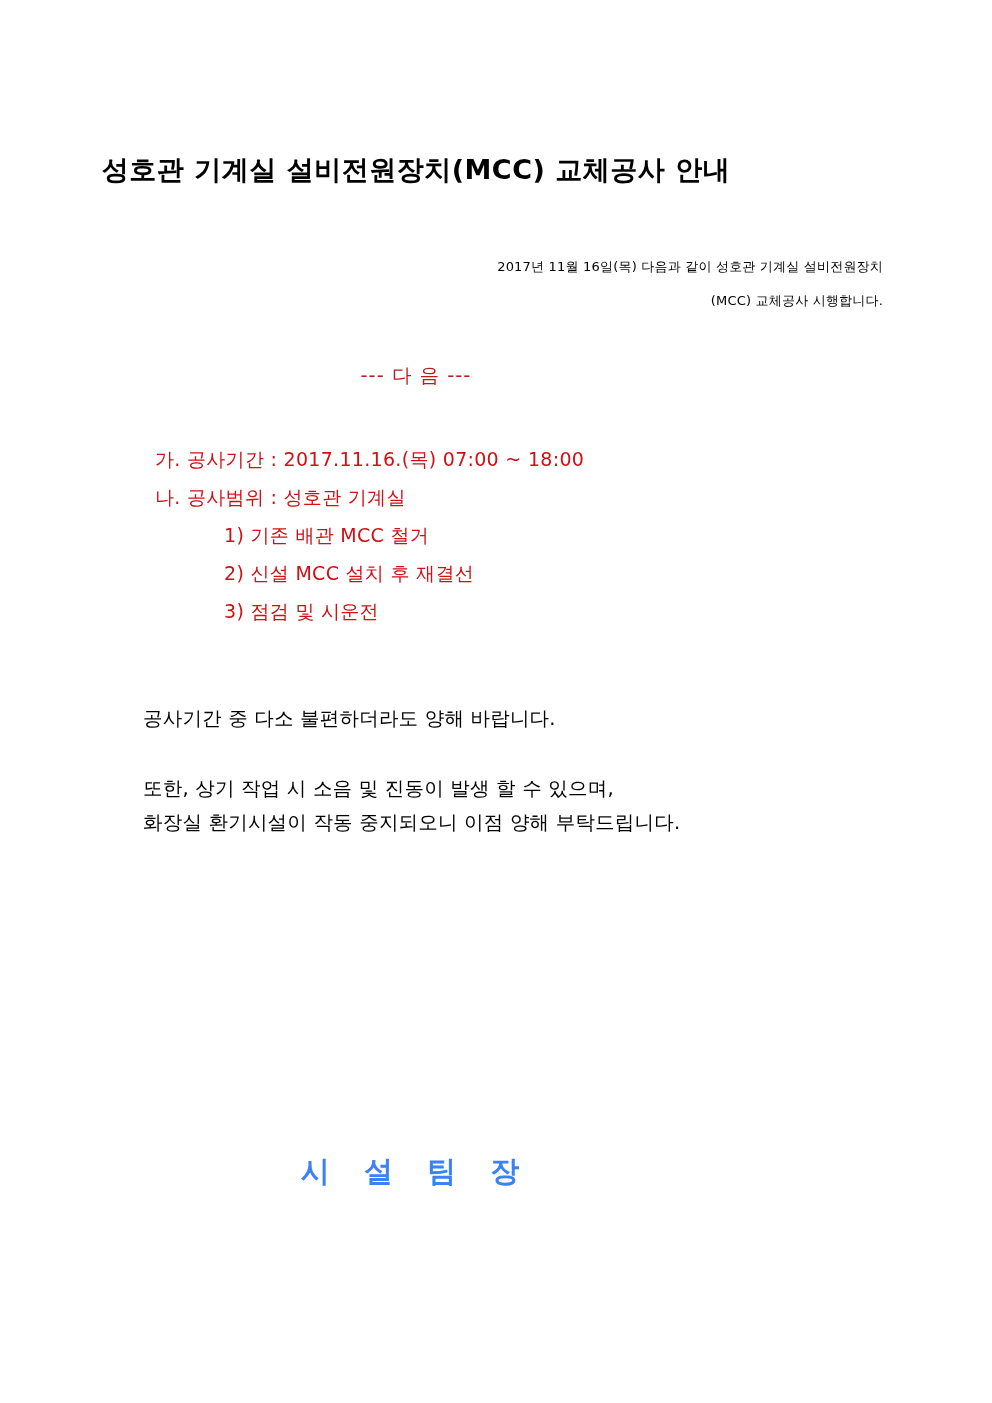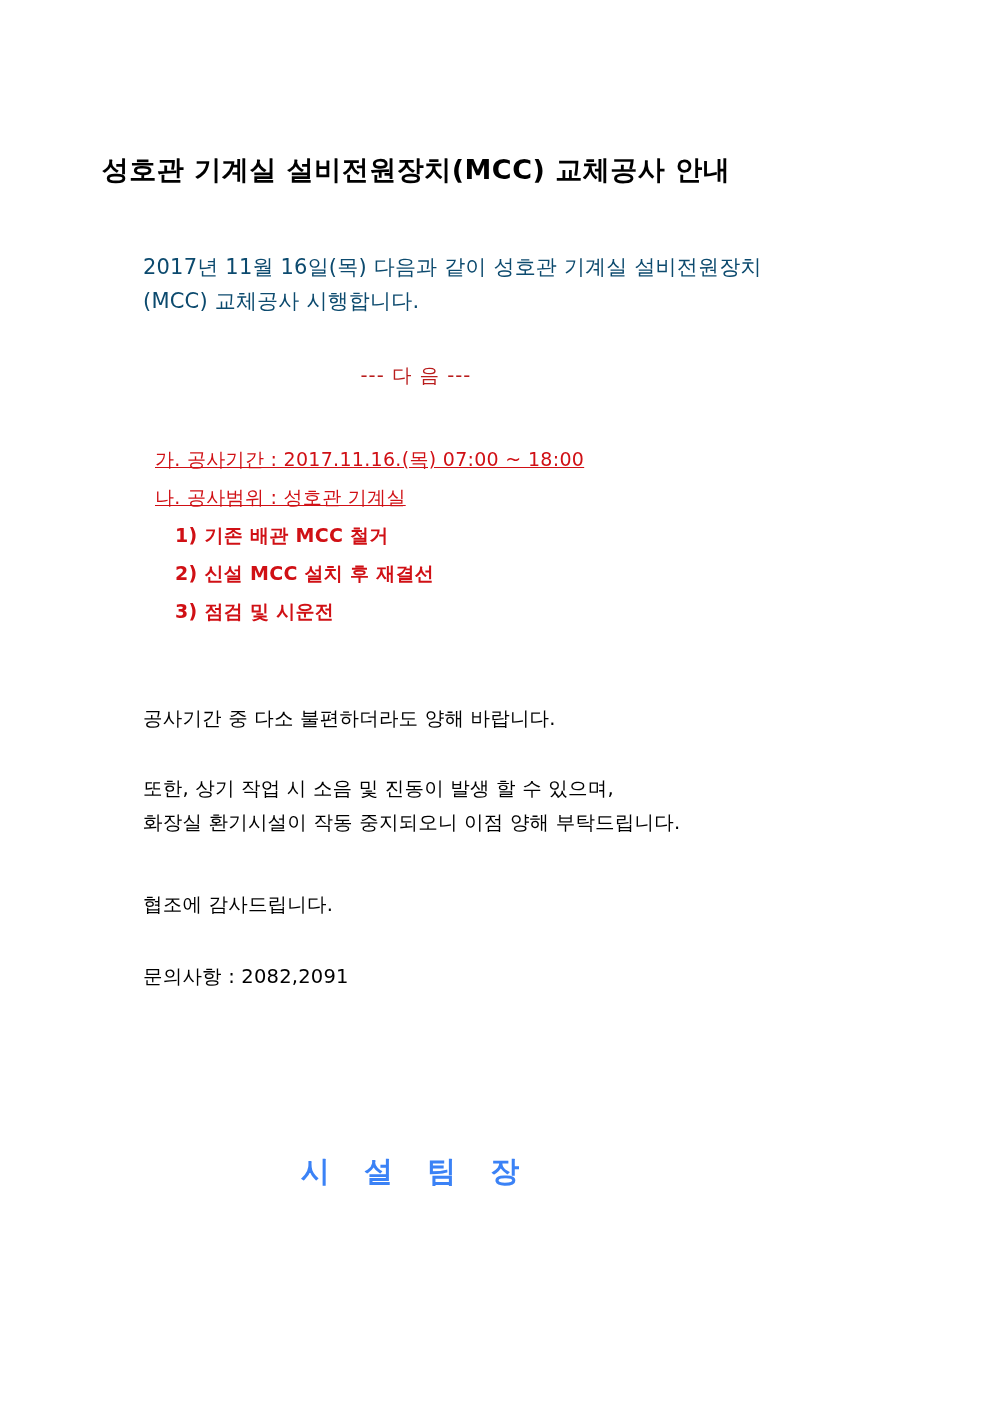--- a/index.html
+++ b/index.html
@@ -31,24 +31,25 @@
     font-size: 27px;
     font-weight: bold;
     letter-spacing: 0.5px;
     color: #000;
   }
   .intro {
     position: absolute;
     left: 143px;
     top: 250px;
     width: 740px;
-    font-size: 21px;
+    font-size: 13px;
     line-height: 34px;
-    color: #0c4a6e;
+    color: #000000;
     letter-spacing: 0.2px;
+    text-align: right;
   }
   .intro .line {
     display: block;
     white-space: pre;
   }
   .divider-next {
     position: absolute;
     left: 0;
     right: 0;
     top: 362px;
@@ -62,28 +63,26 @@
     left: 155px;
     top: 440px;
     color: #d01015;
     font-size: 19px;
     line-height: 38px;
   }
   .red-block .item {
     display: block;
     white-space: pre;
     letter-spacing: 0.3px;
-    text-decoration: underline;
   }
   .red-block .sub {
     display: block;
     white-space: pre;
-    margin-left: 20px;
+    margin-left: 69px;
     letter-spacing: 0.3px;
-    font-weight: bold;
   }
   .para {
     position: absolute;
     left: 143px;
     font-size: 19.5px;
     line-height: 34px;
     color: #000;
     letter-spacing: 0.2px;
   }
   .para .line {
@@ -130,23 +129,17 @@
 
   <div class="para p1">
     <span class="line">공사기간 중 다소 불편하더라도 양해 바랍니다.</span>
   </div>
 
   <div class="para p2">
     <span class="line">또한, 상기 작업 시 소음 및 진동이 발생 할 수 있으며,</span>
     <span class="line">화장실 환기시설이 작동 중지되오니 이점 양해 부탁드립니다.</span>
   </div>
 
-  <div class="para p3">
-    <span class="line">협조에 감사드립니다.</span>
-  </div>
 
-  <div class="para p4">
-    <span class="line">문의사항 : 2082,2091</span>
-  </div>
 
   <div class="signature">시 설 팀 장</div>
 
 </div>
 
 </body></html>

